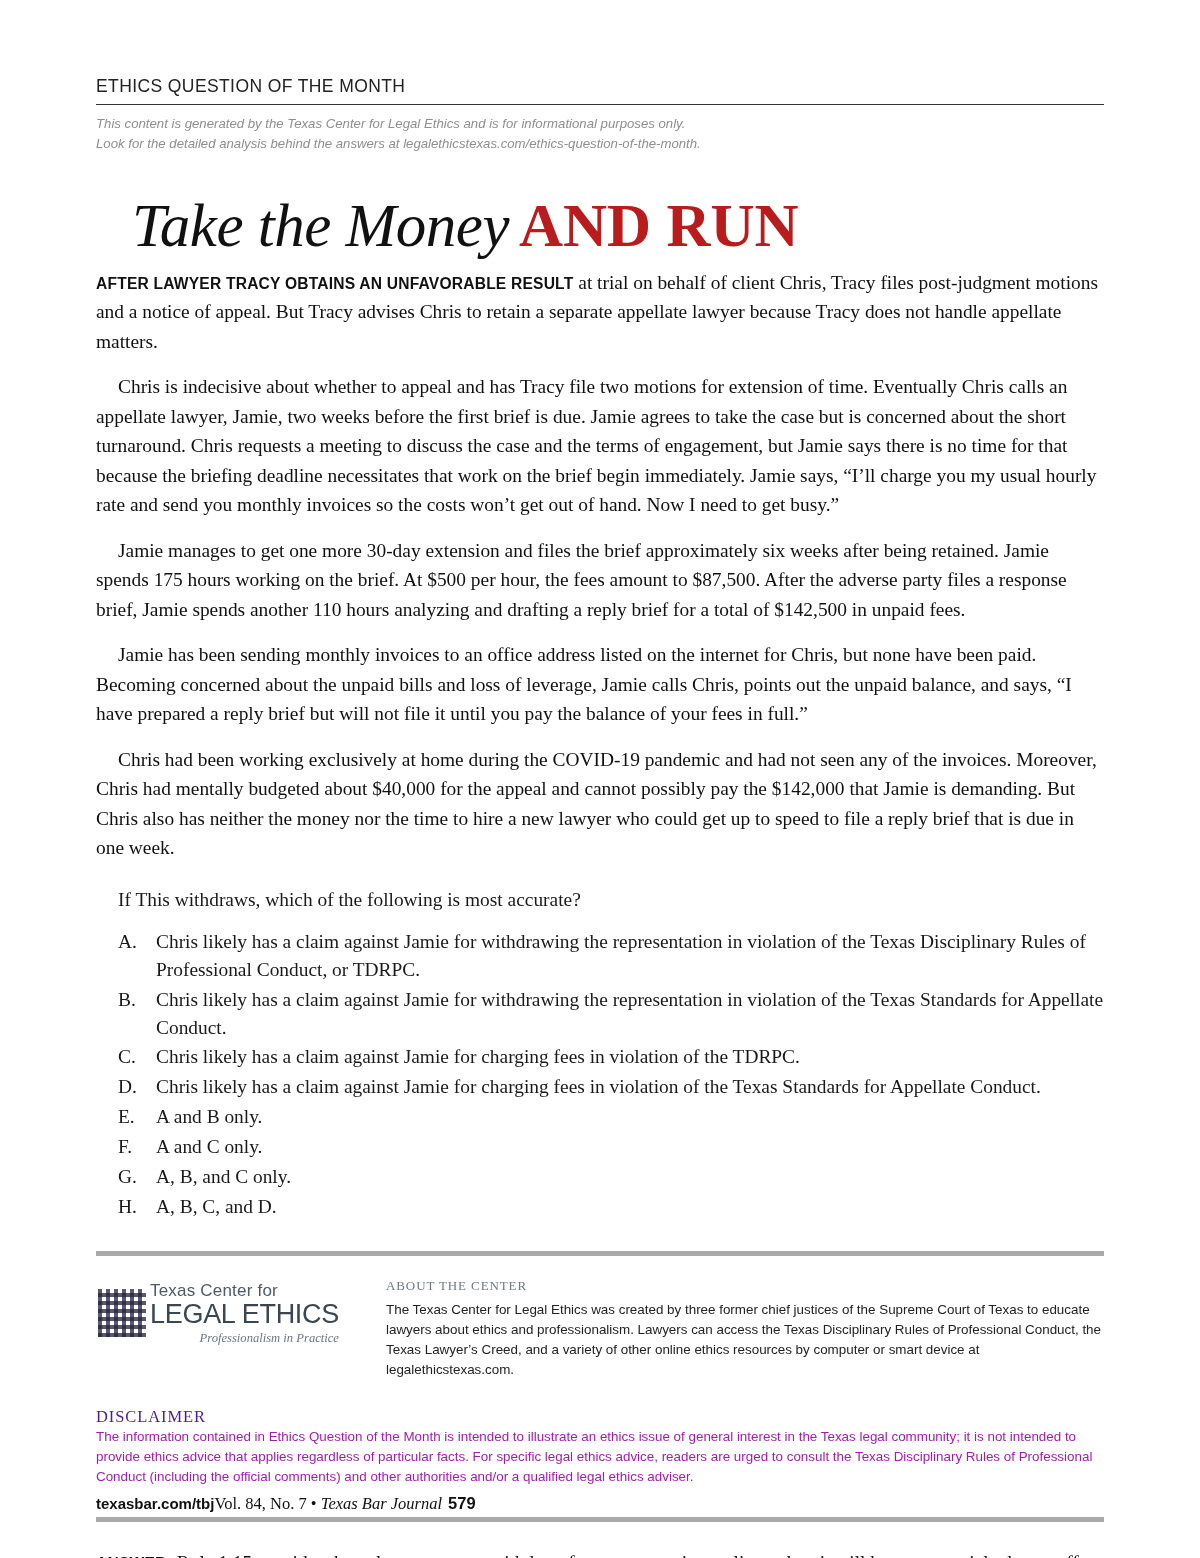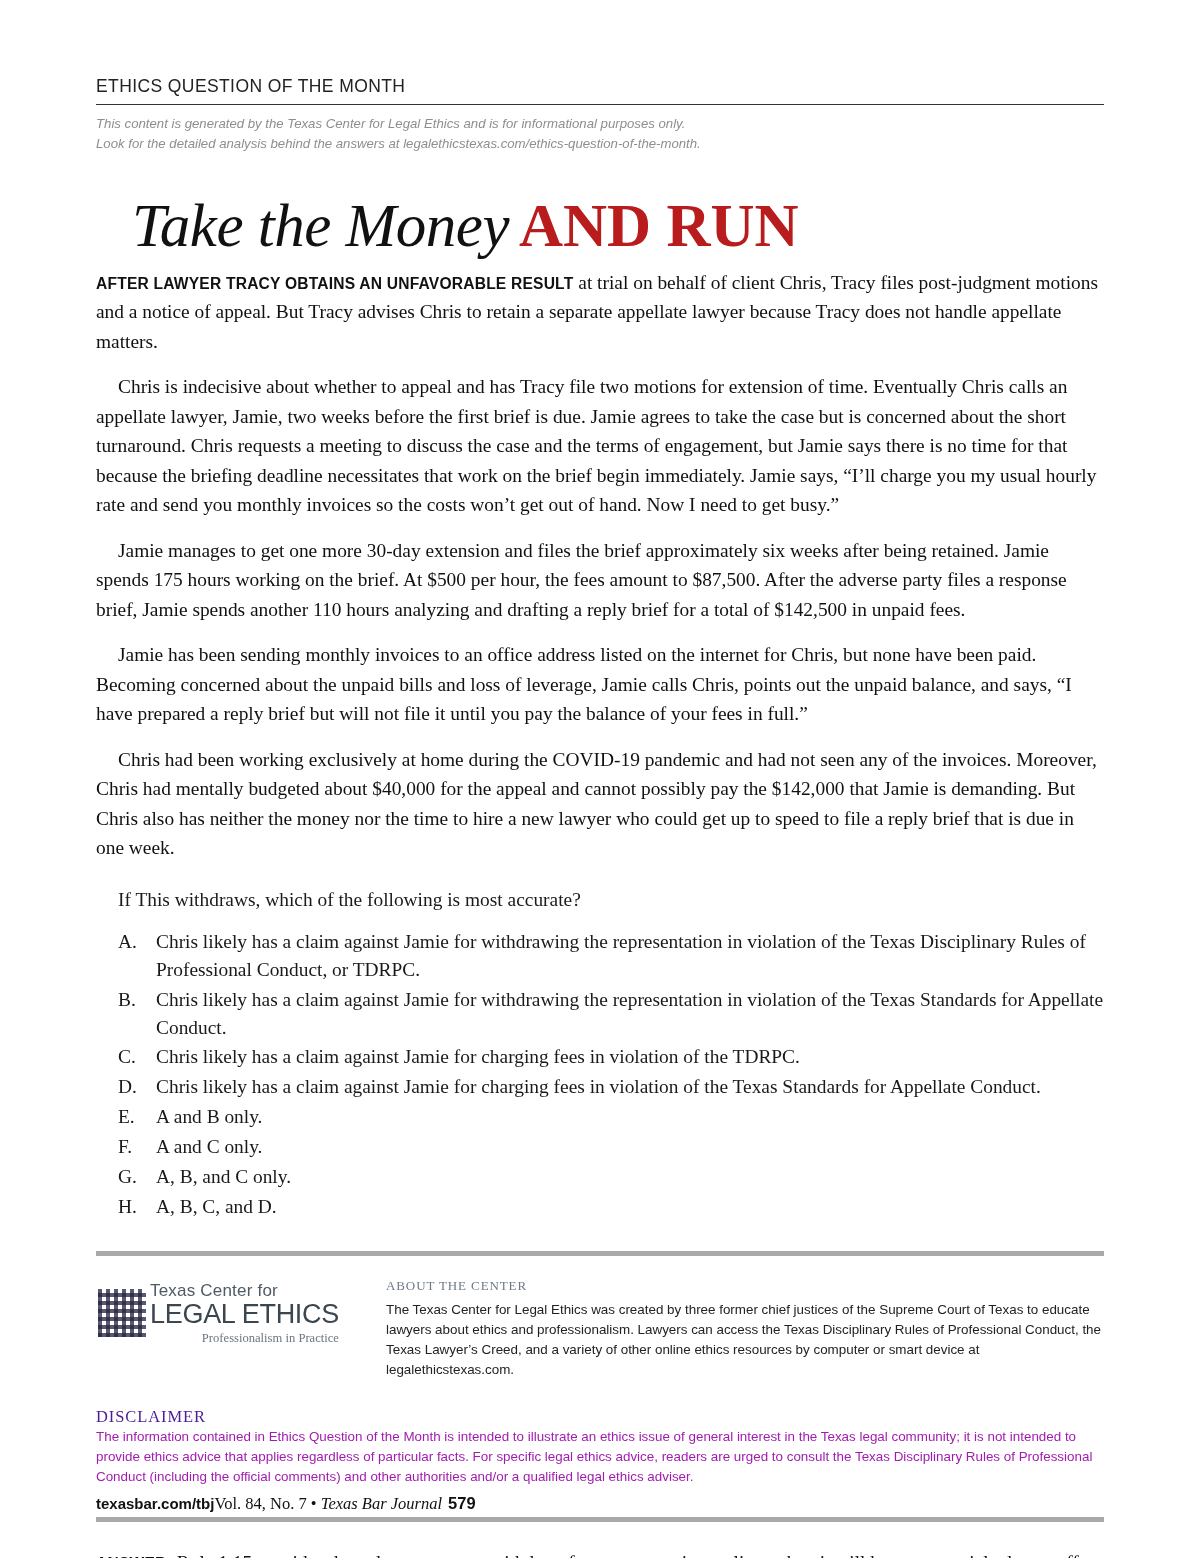--- a/index.html
+++ b/index.html
@@ -164,20 +164,21 @@
   .logo-text .l2 {
     font-family: "Liberation Sans", sans-serif;
     font-size: 27px;
     font-weight: normal;
     color: #3a4650;
     letter-spacing: -0.3px;
     margin-top: 2px;
   }
   .logo-text .l3 {
     font-family: "Liberation Serif", serif;
+    font-style: italic;
     font-size: 12.6px;
     color: #6b7781;
     margin-top: 4px;
     text-align: right;
   }
   .about-text { flex: 1; padding-left: 18px; }
   .about-head {
     font-family: "Liberation Serif", serif;
     font-size: 13px;
     letter-spacing: 0.9px;

